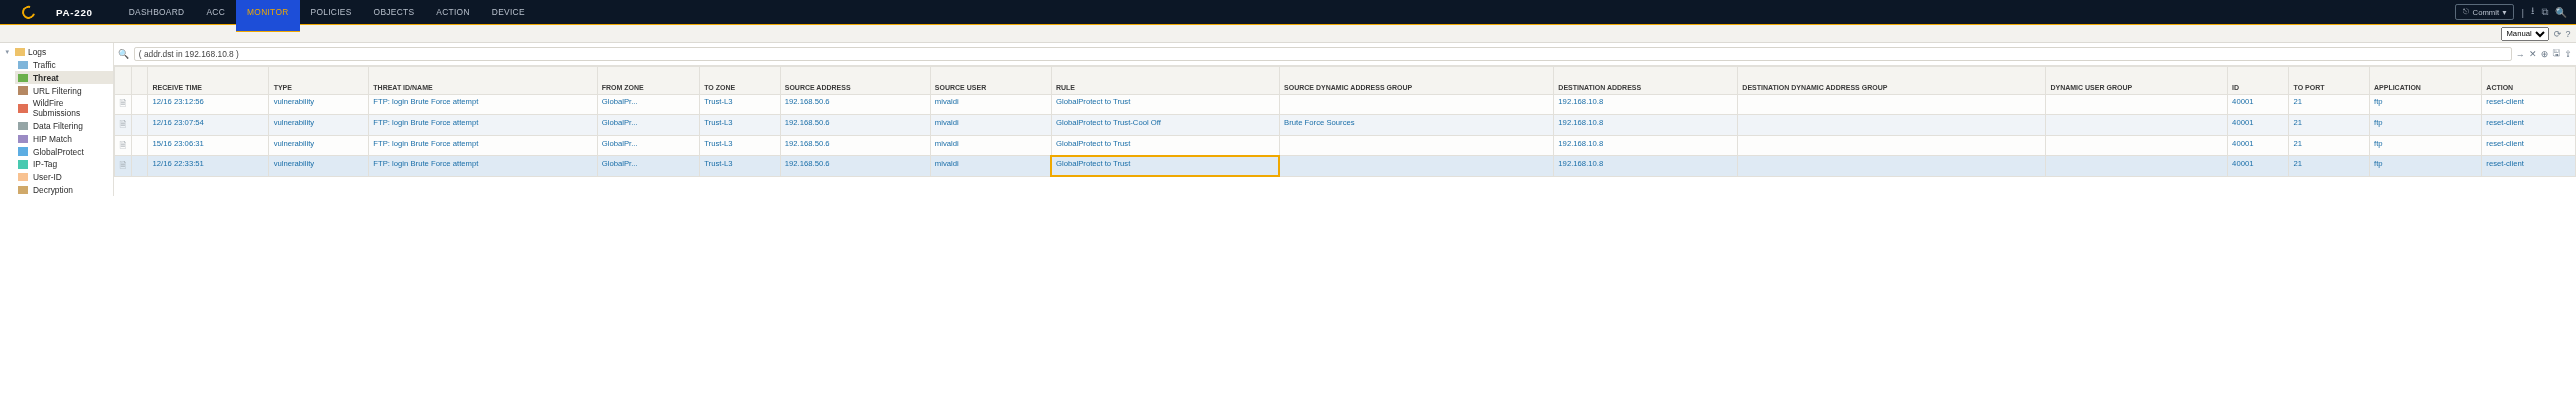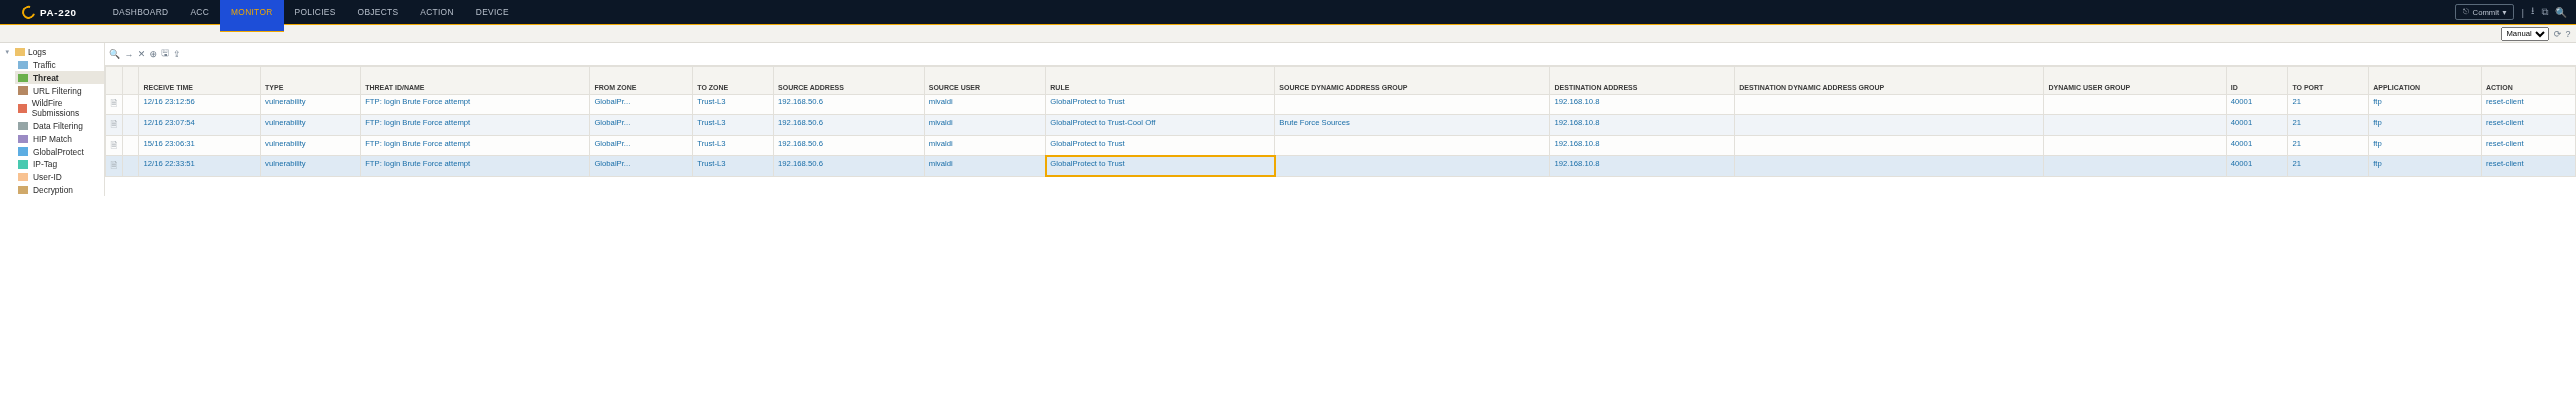--- a/index.html
+++ b/index.html
@@ -1,38 +1,38 @@
 <!DOCTYPE html>
 <html style="font-size:11px"><head>
 <meta charset="utf-8">
 <style>
 * { box-sizing: border-box; margin: 0; padding: 0; }
 body { font-family: Arial, sans-serif; font-size: 8.4px; color: #333; background: #fff; width: 2576px; }
 
 
 .header { background: #0c1726; height: 25px; display: flex; align-items: center; padding: 0 8.4px; border-bottom: 1.4px solid #f0a800; }
-.logo-wrap { display: flex; align-items: center; gap: 5px; margin-right: 25px; padding-left: 14px; }
+.logo-wrap { display: flex; align-items: center; gap: 21px; margin-right: 25px; padding-left: 14px; }
 .logo-icon { width: 12.6px; height: 12.6px; border: 2.1px solid #f0a800; border-radius: 50%; border-right-color: transparent; transform: rotate(-30deg); display: inline-block; }
 .logo-text { color: #fff; font-weight: bold; letter-spacing: 0.7px; font-size: 9.8px; }
 .nav { display: flex; }
 .nav-item { color: #b8c0cc; padding: 0 11px; height: 39px; display: flex; align-items: center; font-size: 8.4px; letter-spacing: 0.3px; cursor: pointer; }
 .nav-item.active { background: #1d4ed8; color: #f0a800; border-bottom: 1.4px solid #f0a800; margin-bottom: -1.4px; }
 .header-spacer { flex: 1; }
 .header-right { display: flex; align-items: center; gap: 7px; }
 .commit-btn { border: 0.7px solid #5a6a7a; color: #b8c0cc; padding: 2.1px 7px; border-radius: 2.1px; display: flex; align-items: center; gap: 3.5px; cursor: pointer; font-size: 7.7px; }
 .hr-icon { color: #8a96a6; font-size: 9.8px; cursor: pointer; }
 
 
 .toolbar { background: #f3f2ee; height: 18px; border-bottom: 0.7px solid #dcdad4; display: flex; align-items: center; justify-content: flex-end; padding-right: 5.6px; gap: 4.2px; }
 .toolbar select { font-size: 7.7px; height: 14px; }
 .tb-icon { color: #6c7a89; font-size: 9px; cursor: pointer; }
 
 
 .layout { display: flex; }
-.sidebar { width: 105px; background: #fff; border-right: 0.7px solid #e2e0da; padding-top: 2.8px; }
+.sidebar { width: 114px; background: #fff; border-right: 0.7px solid #e2e0da; padding-top: 2.8px; }
 .tree-root { padding-left: 2.8px; }
 .tree-label { display: flex; align-items: center; gap: 2.8px; padding: 1.4px 2.8px; color: #2b2b2b; cursor: pointer; }
 .tree-caret { font-size: 7px; color: #8a96a6; width: 7px; }
 .tree-icon { width: 9.8px; height: 8.4px; display: inline-block; }
 .tree-children { padding-left: 12.6px; }
 .tree-item { display: flex; align-items: center; gap: 5px; padding: 1.4px 2.8px; cursor: pointer; color: #2b2b2b; }
 .tree-item.selected { background: #e9e6de; font-weight: bold; }
 .mini-icon { width: 9.8px; height: 8.4px; display: inline-block; }
 
 
@@ -155,20 +155,21 @@
             <span class="mini-icon ic-lock"></span>
             <span>Decryption</span>
           </div>
         </div>
     </div>
   </div>
 
   <div class="content">
     <div class="searchbar">
       <span class="search-icon">🔍</span>
+      <input class="search-input" type="text" value="( addr.dst in 192.168.10.8 )" style="">
       <div class="search-right">
         <span class="tb-icon">→</span>
         <span class="tb-icon">✕</span>
         <span class="tb-icon">⊕</span>
         <span class="tb-icon">🖫</span>
         <span class="tb-icon">⇪</span>
       </div>
     </div>
 
     <table class="tbl">

